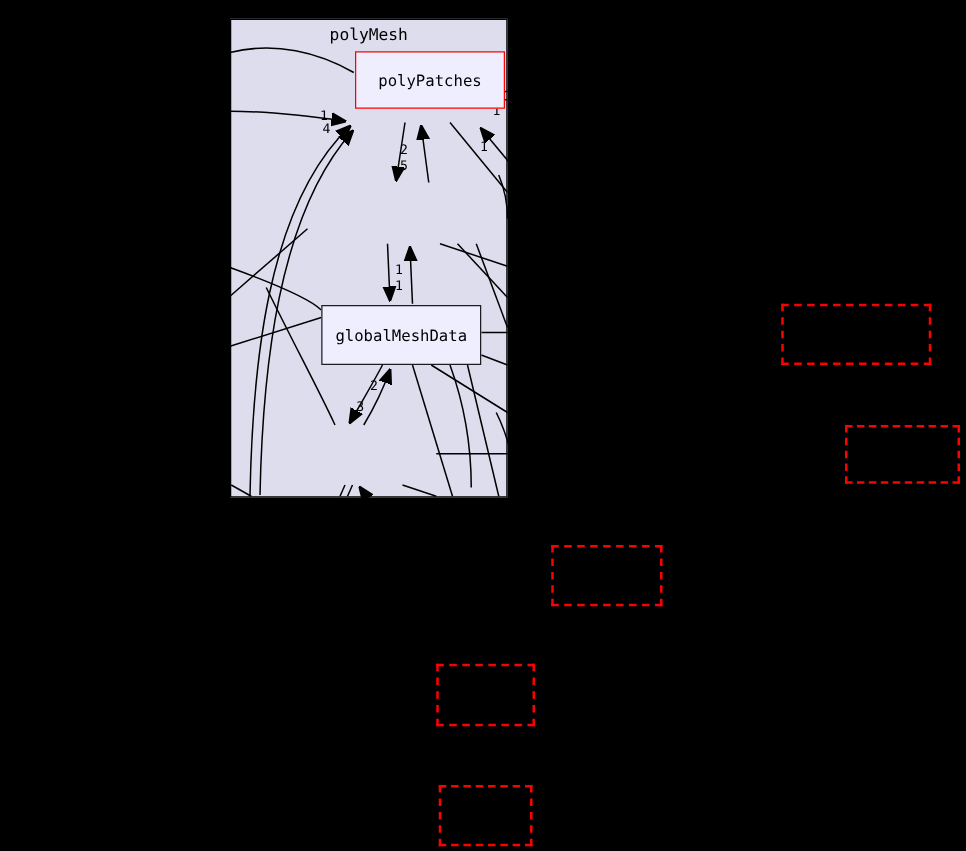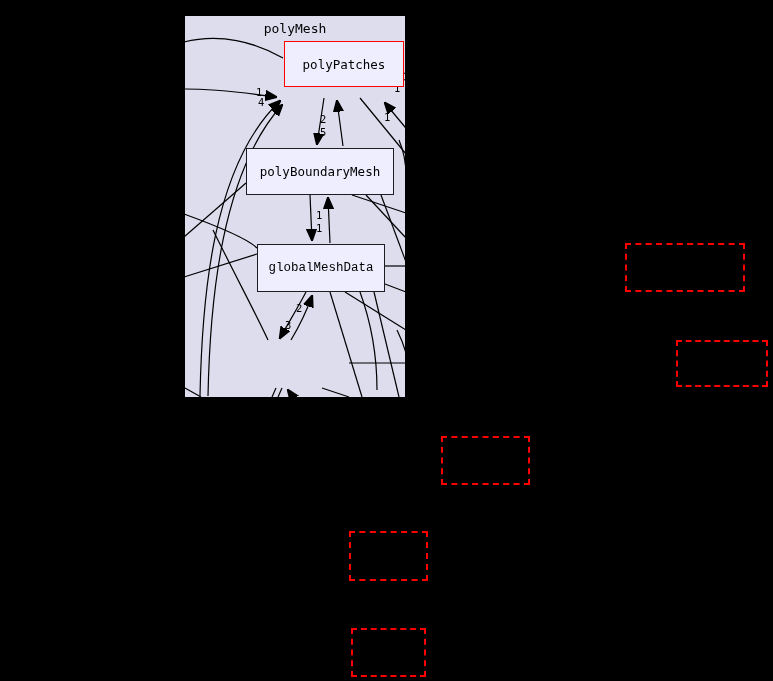--- a/index.html
+++ b/index.html
@@ -33,21 +33,21 @@
   }
   .node.highlight{border:1.7px solid var(--highlight-border,#ff0000);}
   .ext-node{
     position:absolute;box-sizing:border-box;z-index:3;
     background:transparent;
     border:2px dashed var(--highlight-border,#ff0000);
     cursor:pointer;
   }
   #n-polyPatches{left:284px;top:41px;width:120px;height:46px;}
   #n-polyBoundaryMesh{left:246px;top:148px;width:148px;height:47px;}
-  #n-globalMeshData{left:257px;top:244px;width:128px;height:48px;font-family:Liberation Mono, monospace;}
+  #n-globalMeshData{left:257px;top:244px;width:128px;height:48px;}
   #n-polyDistributionMap{left:194px;top:342px;width:155px;height:45px;}
   #ext-1{left:625px;top:243px;width:120px;height:49px;}
   #ext-2{left:676px;top:340px;width:92px;height:47px;}
   #ext-3{left:441px;top:436px;width:89px;height:49px;}
   #ext-4{left:349px;top:531px;width:79px;height:50px;}
   #ext-5{left:351px;top:628px;width:75px;height:49px;}
 </style>
 </head>
 <body>
 
@@ -118,21 +118,20 @@
       <text x="384" y="121">1</text>
       <text x="316" y="219">1</text>
       <text x="316" y="232">1</text>
       <text x="296" y="312">2</text>
       <text x="285" y="329">3</text>
     </g>
   </svg>
 
   <div class="node highlight" id="n-polyPatches">polyPatches</div>
 
-  <div class="node" id="n-polyBoundaryMesh">polyBoundaryMesh</div>
 
   <div class="node" id="n-globalMeshData">globalMeshData</div>
 
 
   <div class="ext-node" id="ext-1"></div>
   <div class="ext-node" id="ext-2"></div>
   <div class="ext-node" id="ext-3"></div>
   <div class="ext-node" id="ext-4"></div>
   <div class="ext-node" id="ext-5"></div>
 

